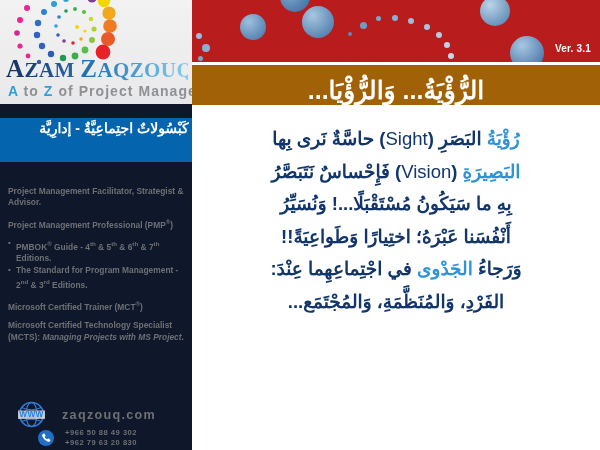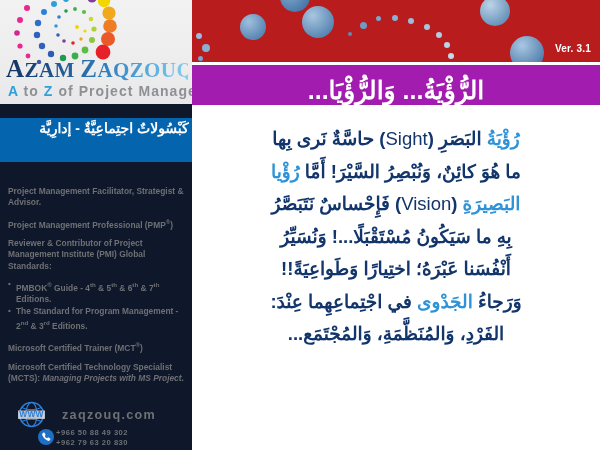--- a/index.html
+++ b/index.html
@@ -72,38 +72,38 @@
   #globe-www {
     position:absolute; left:0; top:8px; width:27px; text-align:center;
     font-size:8.4px; font-weight:bold; color:#2f7fd8; letter-spacing:.2px;
   }
   #web-url {
     font-size:12.6px; font-weight:bold; color:#6e7074; letter-spacing:1.3px;
   }
 
   #phone-row {
     position:absolute; left:38px; top:428px; width:154px;
-    display:flex; align-items:flex-start; gap:2px;
+    display:flex; align-items:center; gap:11px;
   }
   #phone-icon { width:16px; height:16px; flex:0 0 16px; margin-top:1px; }
   #phone-nums { font-size:7.6px; font-weight:bold; color:#6e7074; line-height:9.6px; letter-spacing:.5px; }
 
   
   #header {
     position:absolute; left:192px; top:0; width:408px; height:62px;
     background:#b91c1c; overflow:hidden;
   }
   #header .bub { position:absolute; border-radius:50%; }
   #ver {
     position:absolute; right:9px; top:43px;
     color:#ffffff; font-size:10px; font-weight:bold; letter-spacing:.2px;
   }
   #title-bar {
     position:absolute; left:192px; top:65px; width:408px; height:40px;
-    background:#a21caf; overflow:hidden;
+    background:#a16207; overflow:hidden;
   }
   #title-ar {
     position:absolute; left:0; right:0; top:0; height:44px;
     direction:rtl; text-align:center; color:#ffffff;
     font-size:25px; font-weight:bold; line-height:50px; white-space:nowrap;
   }
 
   
   #content {
     position:absolute; left:192px; top:109px; width:408px; height:341px;
@@ -174,21 +174,20 @@
       </div>
     </div>
 
     <div id="sidebar-band">
       <div id="band-ar">كَبْسُولاتٌ اجتِماعِيَّةٌ - إدارِيَّة</div>
     </div>
 
     <div id="creds">
       <p>Project Management Facilitator, Strategist &amp; Advisor.</p>
       <p>Project Management Professional (PMP<sup>®</sup>)</p>
-      <p>Reviewer &amp; Contributor of Project Management Institute (PMI) Global Standards:</p>
       <ul>
         <li>PMBOK<sup>®</sup> Guide - 4<sup>th</sup> &amp; 5<sup>th</sup> &amp; 6<sup>th</sup> &amp; 7<sup>th</sup> Editions.</li>
         <li>The Standard for Program Management - 2<sup>nd</sup> &amp; 3<sup>rd</sup> Editions.</li>
       </ul>
       <p>Microsoft Certified Trainer (MCT<sup>®</sup>)</p>
       <p><span>Microsoft Certified Technology Specialist (MCTS): </span><span class="ital">Managing Projects with MS Project</span><span>.</span></p>
     </div>
 
     <div id="web-row">
       <div id="globe-icon">
@@ -237,21 +236,20 @@
     <div class="bub" style="left:6px;top:56px;width:5px;height:5px;background:#7ba5cc;"></div>
     <div id="ver">Ver. 3.1</div>
   </div>
 
   <div id="title-bar">
     <div id="title-ar">الرُّؤْيَةُ... وَالرُّؤْيَا...</div>
   </div>
 
   <div id="content">
       <p><span class="hl">رُؤْيَةُ</span><span> البَصَرِ (</span><span class="latin">Sight</span><span>) حاسَّةٌ نَرى بِها</span></p>
-      <p><span>ما هُوَ كائِنٌ، وَنُبْصِرُ السَّيْرَ! أَمَّا </span><span class="hl">رُؤْيا</span></p>
       <p><span class="hl">البَصِيرَةِ</span><span> (</span><span class="latin">Vision</span><span>) فَإِحْساسٌ نَتَبَصَّرُ</span></p>
       <p><span>بِهِ ما سَيَكُونُ مُسْتَقْبَلًا...! وَنُسَيِّرُ</span></p>
       <p><span>أَنْفُسَنا عَبْرَهُ؛ اختِيارًا وَطَواعِيَةً!!</span></p>
       <p><span>وَرَجاءُ </span><span class="hl">الجَدْوى</span><span> في اجْتِماعِهِما عِنْدَ:</span></p>
       <p><span>الفَرْدِ، وَالمُنَظَّمَةِ، وَالمُجْتَمَع...</span></p>
     </div>
 
 </div>
 
 </body></html>

